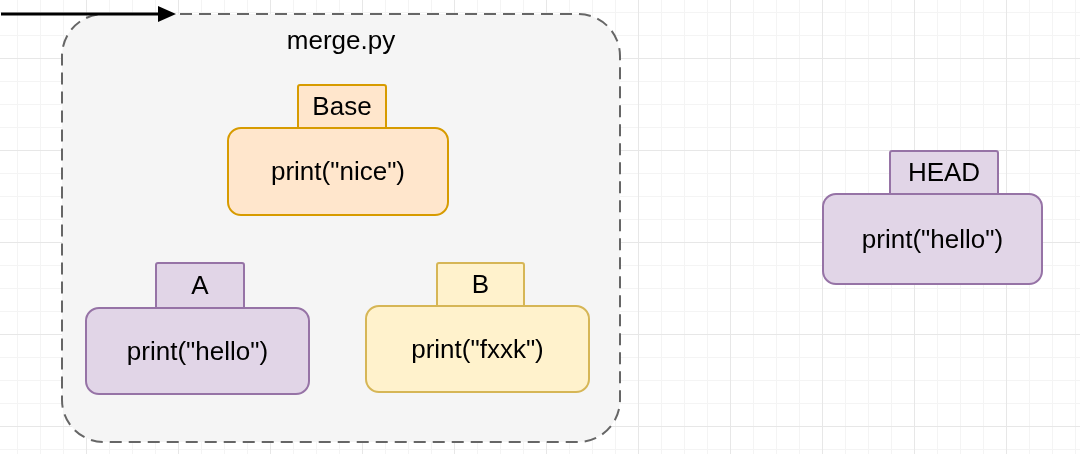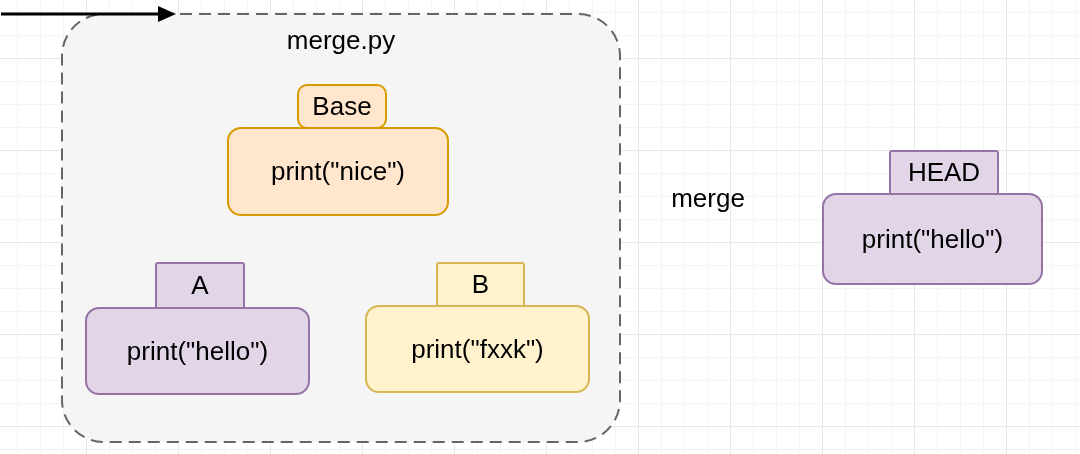--- a/index.html
+++ b/index.html
@@ -74,21 +74,21 @@
 
 <div class="stage" style="color: rgb(0, 0, 0);">
 
   <svg class="layer" width="562" height="432" style="left:60px; top:12px;">
     <rect x="2" y="2" width="558" height="428" rx="42" ry="42" stroke-width="2" stroke-dasharray="12 7" style="fill: rgb(245, 245, 245); stroke: rgb(102, 102, 102);"></rect>
   </svg>
 
   <div class="container-label">merge.py</div>
 
   <div>
-    <div class="tab node-base-tab" style="background-color: rgb(255, 230, 204); border-color: rgb(215, 155, 0); border-radius: 10px;">
+    <div class="tab node-base-tab" style="background-color: rgb(255, 230, 204); border-color: rgb(215, 155, 0);">
       <span>Base</span>
     </div>
     <div class="body node-base-body" style="background-color: rgb(255, 230, 204); border-color: rgb(215, 155, 0);">
       <span>print("nice")</span>
     </div>
   </div>
 
   <div>
     <div class="tab node-a-tab" style="background-color: rgb(225, 213, 231); border-color: rgb(150, 115, 166);">
       <span>A</span>
@@ -105,21 +105,20 @@
     <div class="body node-b-body" style="background-color: rgb(255, 242, 204); border-color: rgb(214, 182, 86);">
       <span>print("fxxk")</span>
     </div>
   </div>
 
   <svg class="layer arrow-svg" width="185" height="28" viewBox="0 0 185 28">
     <line x1="1" y1="14" x2="160" y2="14" stroke-width="3" style="stroke: rgb(0, 0, 0);"></line>
     <polygon points="158,6 176,14 158,22" style="fill: rgb(0, 0, 0);"></polygon>
   </svg>
 
-  <div class="edge-label">merge</div>
 
   <div>
     <div class="tab node-head-tab" style="background-color: rgb(225, 213, 231); border-color: rgb(150, 115, 166);">
       <span>HEAD</span>
     </div>
     <div class="body node-head-body" style="background-color: rgb(225, 213, 231); border-color: rgb(150, 115, 166);">
       <span>print("hello")</span>
     </div>
   </div>
 

